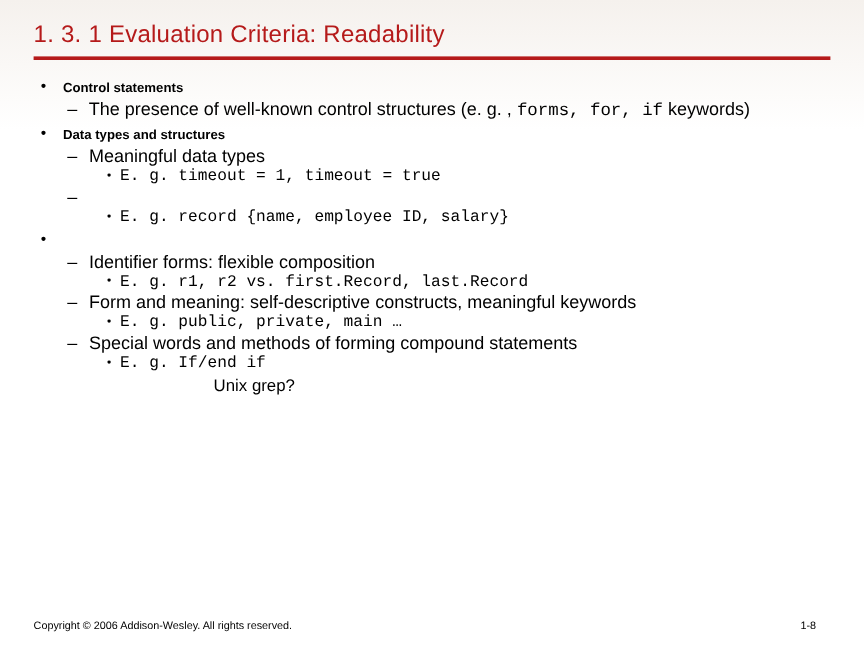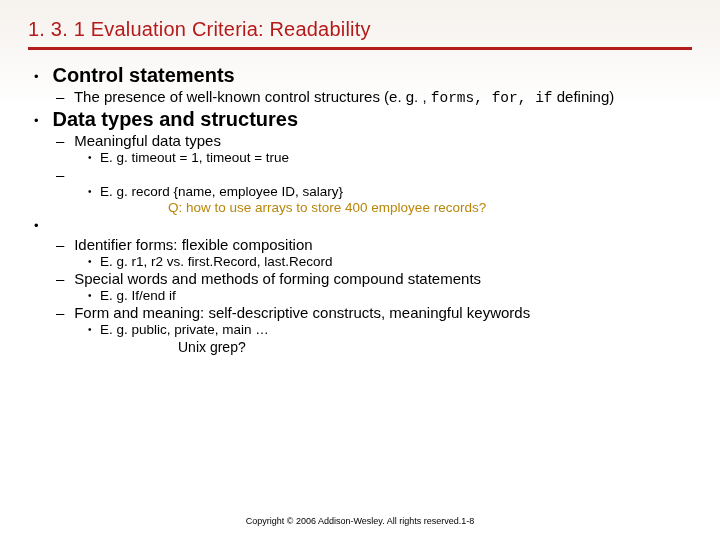--- a/index.html
+++ b/index.html
@@ -40,21 +40,21 @@
     content: "•";
     color: #000;
     display: inline-block;
     width: 14px;
     margin-left: -14px;
     font-size: 13px;
     vertical-align: 1px;
   }
   ul.lvl1 > li > .head {
     font-weight: bold;
-    font-size: 20px;
+    font-size: 11px;
   }
   ul.lvl2 {
     margin: 1px 0 1px 0;
     padding-left: 22px;
     list-style: none;
   }
   ul.lvl2 > li::before {
     content: "–";
     display: inline-block;
     width: 14px;
@@ -73,20 +73,21 @@
     content: "•";
     display: inline-block;
     width: 12px;
     margin-left: -12px;
     font-size: 10px;
     vertical-align: 1px;
   }
   ul.lvl3 > li {
     font-size: 13.5px;
     margin-bottom: 1px;
+    font-family: Liberation Mono, monospace;
   }
   .mono {
     font-family: "Courier New", monospace;
     font-size: 14.5px;
   }
   .question {
     color: #b8860b;
     font-size: 13.5px;
     margin-left: 120px;
     margin-top: 1px;
@@ -94,81 +95,80 @@
   }
   .grep {
     font-size: 14px;
     margin-left: 130px;
     margin-top: 2px;
   }
   .footer {
     position: absolute;
     bottom: 14px;
     left: 28px;
-    right: 28px;
+    right: 40px;
     font-size: 9px;
     color: #000;
     display: flex;
-    justify-content: center;
+    justify-content: space-between;
   }
 </style>
 </head>
 <body>
 
 <div class="slide">
   <h1 class="title">1. 3. 1 Evaluation Criteria: Readability</h1>
   <hr class="rule">
 
   <ul class="lvl1">
 
     <li>
       <span class="head">Control statements</span>
       <ul class="lvl2">
         <li>
-          <span>The presence of well-known control structures (e. g. , </span><span class="mono">forms, for, if</span><span> defining)</span>
+          <span>The presence of well-known control structures (e. g. , </span><span class="mono">forms, for, if</span><span> keywords)</span>
         </li>
       </ul>
     </li>
 
     <li>
       <span class="head">Data types and structures</span>
       <ul class="lvl2">
         <li>
           <span>Meaningful data types</span>
           <ul class="lvl3">
             <li><span>E. g. timeout = 1, timeout = true</span></li>
           </ul>
         </li>
         <li>
           <ul class="lvl3">
             <li><span>E. g. record {name, employee ID, salary}</span></li>
           </ul>
         </li>
       </ul>
-      <div class="question">Q: how to use arrays to store 400 employee records?</div>
     </li>
 
     <li>
       <ul class="lvl2">
         <li>
           <span>Identifier forms: flexible composition</span>
           <ul class="lvl3">
             <li><span>E. g. r1, r2 vs. first.Record, last.Record</span></li>
           </ul>
         </li>
         <li>
+          <span>Form and meaning: self-descriptive constructs, meaningful keywords</span>
+          <ul class="lvl3">
+            <li><span>E. g. public, private, main …</span></li>
+          </ul>
+        </li>
+        <li>
           <span>Special words and methods of forming compound statements</span>
           <ul class="lvl3">
             <li><span>E. g. If/end if</span></li>
-          </ul>
-        </li>
-        <li>
-          <span>Form and meaning: self-descriptive constructs, meaningful keywords</span>
-          <ul class="lvl3">
-            <li><span>E. g. public, private, main …</span></li>
           </ul>
         </li>
       </ul>
       <div class="grep">Unix grep?</div>
     </li>
 
   </ul>
 </div>
 
 <div class="footer">

